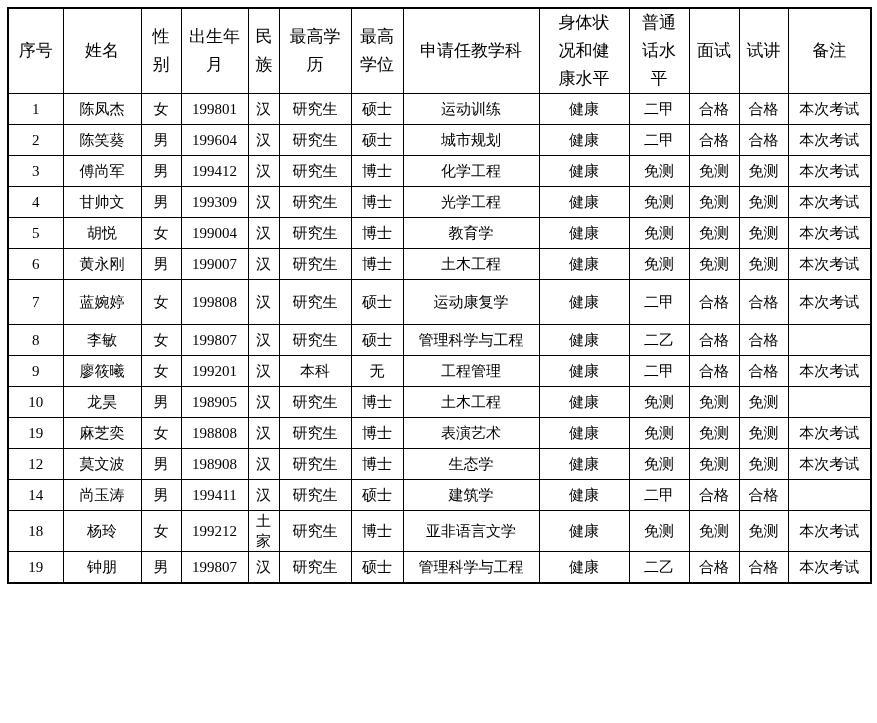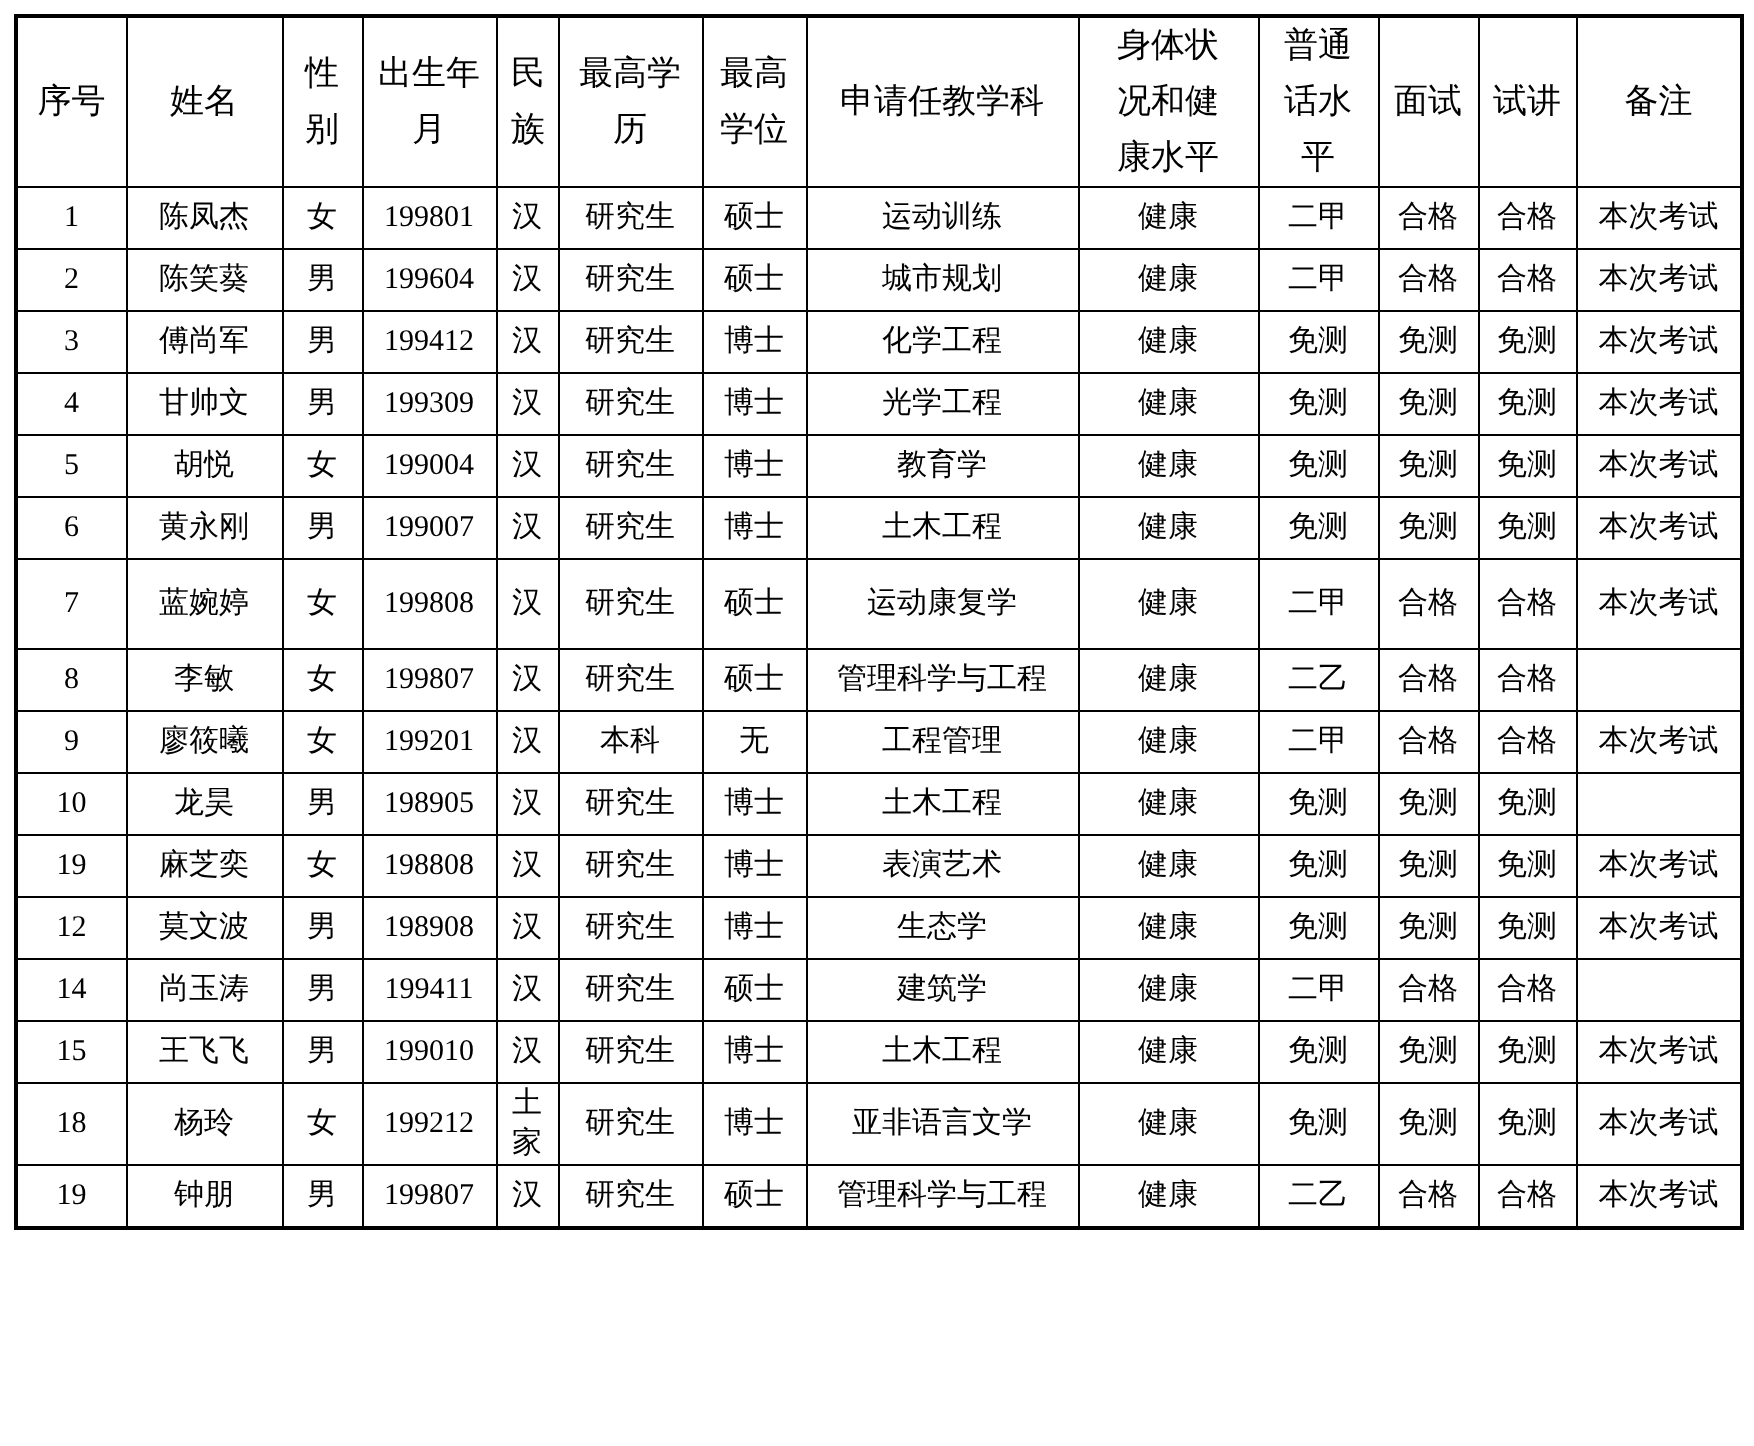--- a/index.html
+++ b/index.html
@@ -279,35 +279,20 @@
           <td>汉</td>
           <td>研究生</td>
           <td>硕士</td>
           <td>建筑学</td>
           <td>健康</td>
           <td>二甲</td>
           <td>合格</td>
           <td>合格</td>
           <td></td>
         </tr>
-        <tr>
-          <td>15</td>
-          <td>王飞飞</td>
-          <td>男</td>
-          <td>199010</td>
-          <td>汉</td>
-          <td>研究生</td>
-          <td>博士</td>
-          <td>土木工程</td>
-          <td>健康</td>
-          <td>免测</td>
-          <td>免测</td>
-          <td>免测</td>
-          <td>本次考试</td>
-        </tr>
         <tr class="tall-b">
           <td>18</td>
           <td>杨玲</td>
           <td>女</td>
           <td>199212</td>
           <td>土家</td>
           <td>研究生</td>
           <td>博士</td>
           <td>亚非语言文学</td>
           <td>健康</td>

